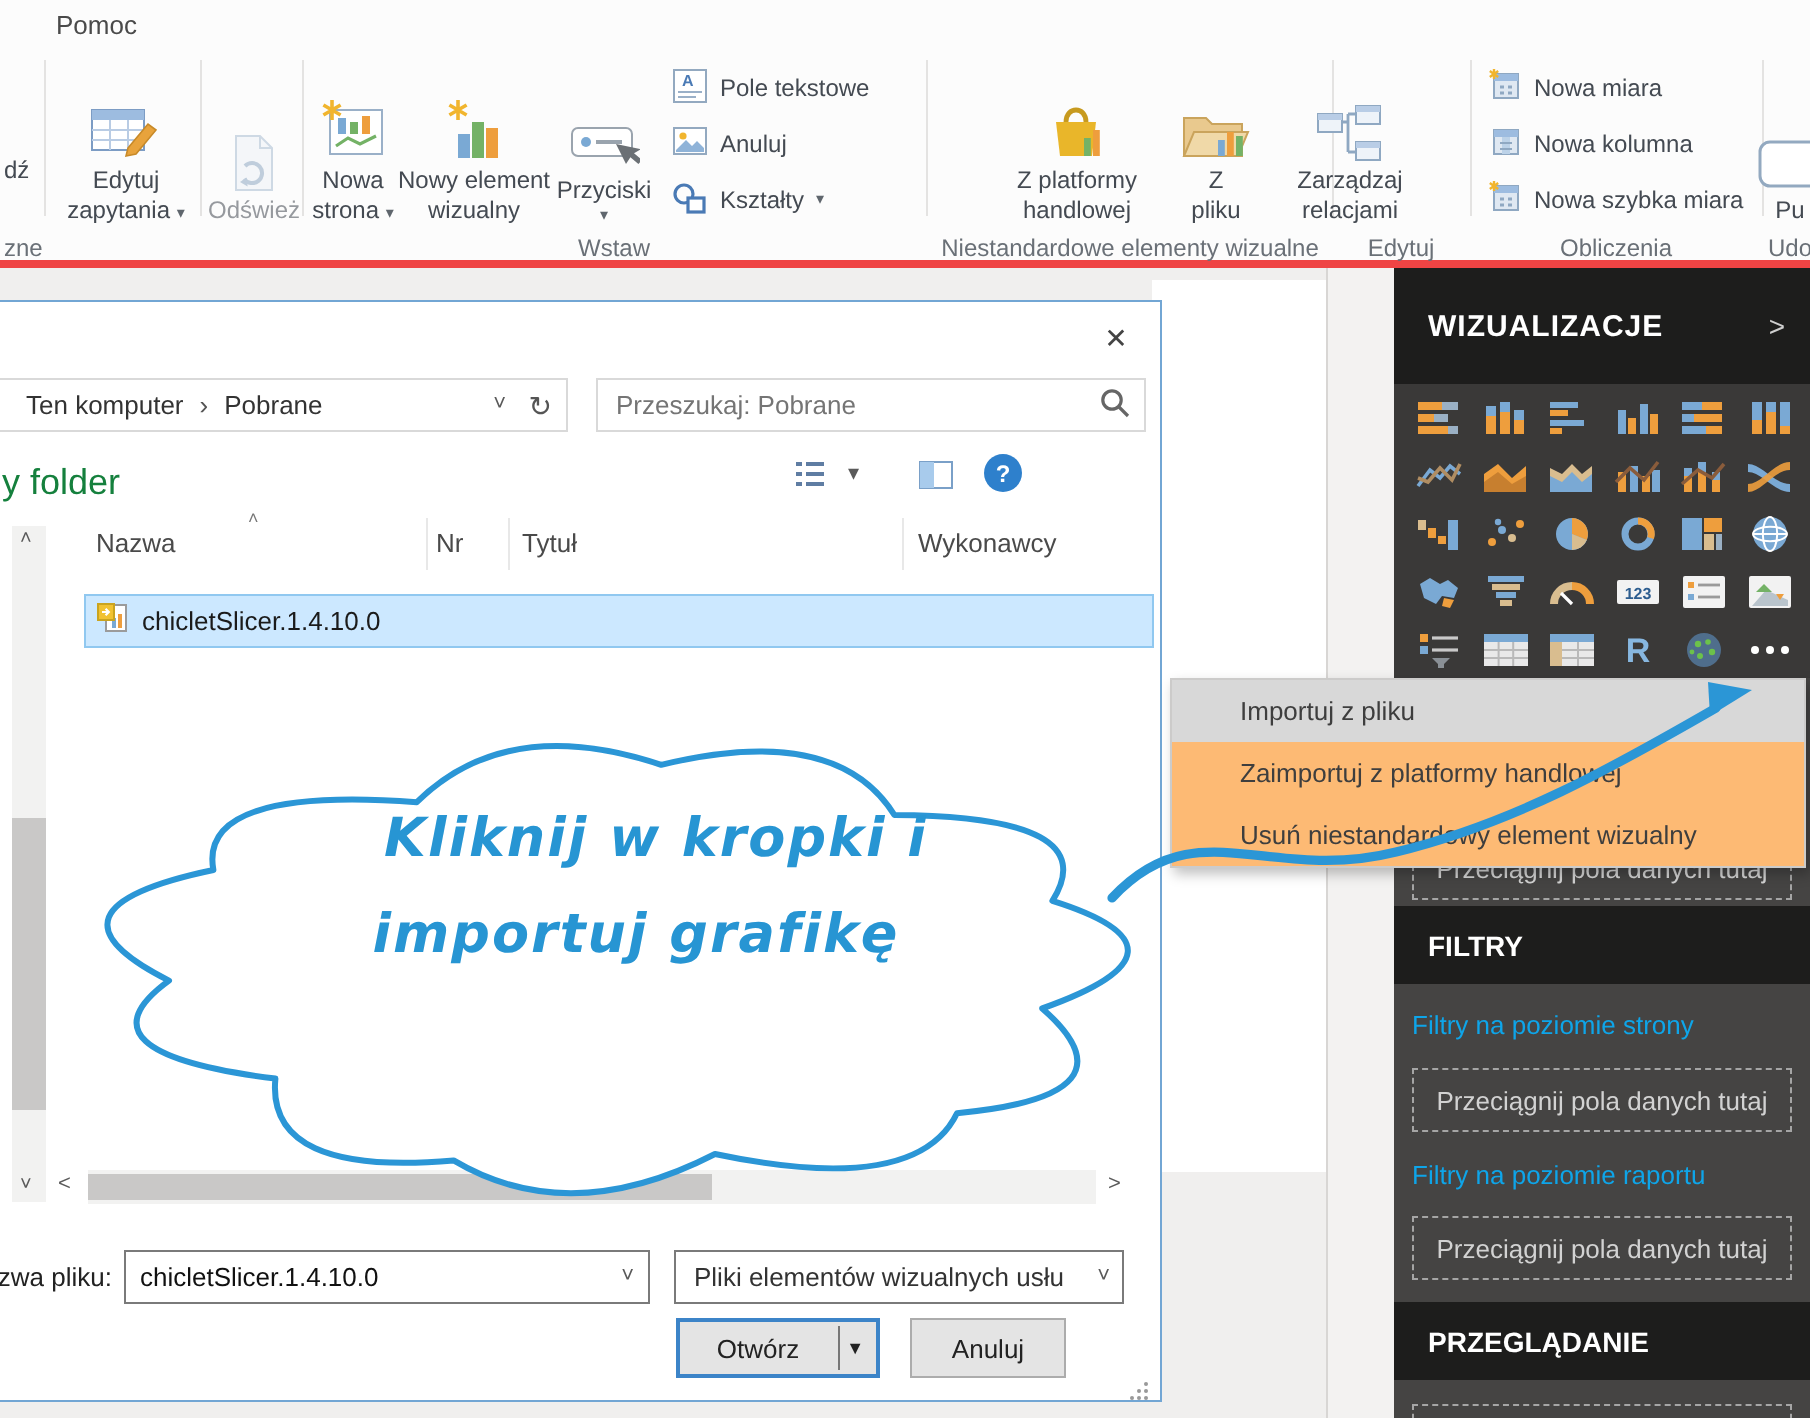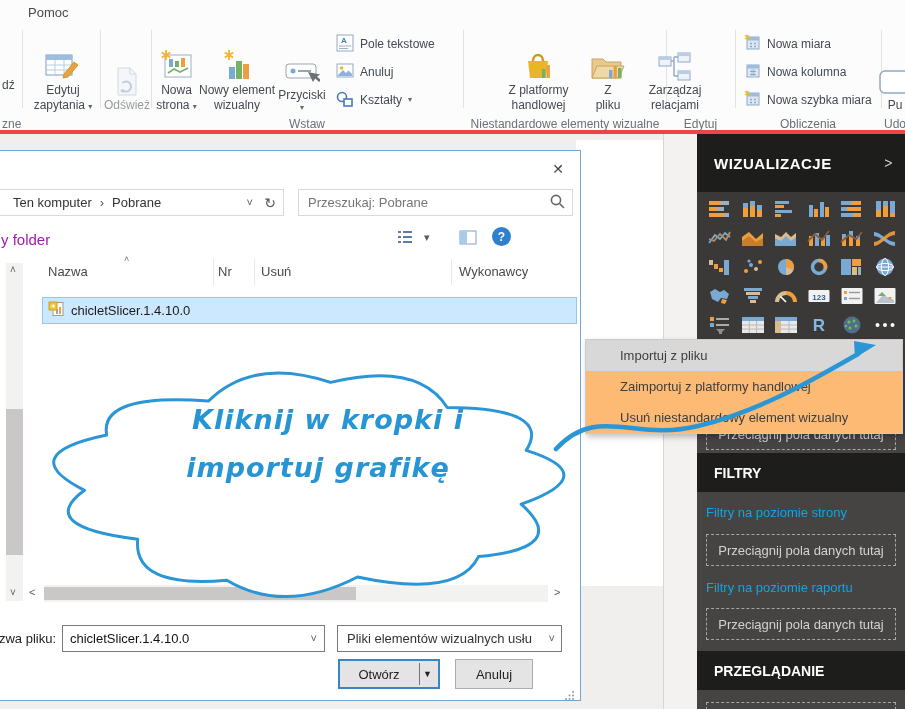--- a/index.html
+++ b/index.html
@@ -550,39 +550,39 @@
     <div class="box" style="left:298px;top:38px;width:275px">
       <input style="border: none; outline: none; width: 240px; margin-left: 9px; font-size: 13px; font-family: inherit; color: #b91c1c; background: transparent;" placeholder="Przeszukaj: Pobrane">
       <span style="position:absolute;right:6px">
         <svg width="17" height="17" viewBox="0 0 17 17">
             <circle cx="7" cy="7" r="4.6" fill="none" stroke="#666" stroke-width="1.6"></circle>
             <line x1="10.5" y1="10.5" x2="15" y2="15" stroke="#666" stroke-width="1.6"></line>
           </svg>
       </span>
     </div>
 
-    <div class="abs" style="left:1px;top:80px;font-size:15px;color:#a21caf">y folder</div>
+    <div class="abs" style="left:1px;top:80px;font-size:18px;color:#15803d">y folder</div>
     <span class="abs" style="left:395px;top:76px">
       <svg width="20" height="20" viewBox="0 0 20 20">
           <path d="M3,5 h3 M8,5 h9 M3,10 h3 M8,10 h9 M3,15 h3 M8,15 h9" stroke="#5f7da3" stroke-width="2"></path>
         </svg>
     </span>
     <span class="abs chev" style="left:424px;top:81px">▾</span>
     <span class="abs" style="left:458px;top:76px">
       <svg width="20" height="20" viewBox="0 0 20 20">
           <rect x="2" y="4" width="16" height="13" fill="#fff" stroke="#7aa0c8"></rect>
           <rect x="2" y="4" width="7" height="13" fill="#a8cbec"></rect>
         </svg>
     </span>
     <div class="abs" style="left:492px;top:76px;width:19px;height:19px;border-radius:50%;background:#2e80cc;color:#fff;font-weight:bold;font-size:12px;display:flex;align-items:center;justify-content:center">?</div>
 
     <span class="abs chev" style="left:124px;top:103px;font-size:9px;color:#777">˄</span>
     <div class="hdrtxt" style="left:48px">Nazwa</div>
     <div class="hdrtxt" style="left:218px">Nr</div>
-    <div class="hdrtxt" style="left:261px">Usuń</div>
+    <div class="hdrtxt" style="left:261px">Tytuł</div>
     <div class="hdrtxt" style="left:459px;width:118px;overflow:hidden;white-space:nowrap">Wykonawcy</div>
     <div class="cdiv" style="left:213px"></div>
     <div class="cdiv" style="left:254px"></div>
     <div class="cdiv" style="left:451px"></div>
 
     <div class="abs" style="left:42px;top:146px;width:535px;height:27px;background:#cce8ff;border:1px solid #90c8f0;display:flex;align-items:center">
       <span style="margin-left:5px">
         <svg width="17" height="17" viewBox="0 0 17 17">
             <rect x="5" y="1.5" width="10" height="13" fill="#fff" stroke="#9b9b9b"></rect>
             <rect x="8" y="8" width="2" height="5" fill="#7aa9d4"></rect>

